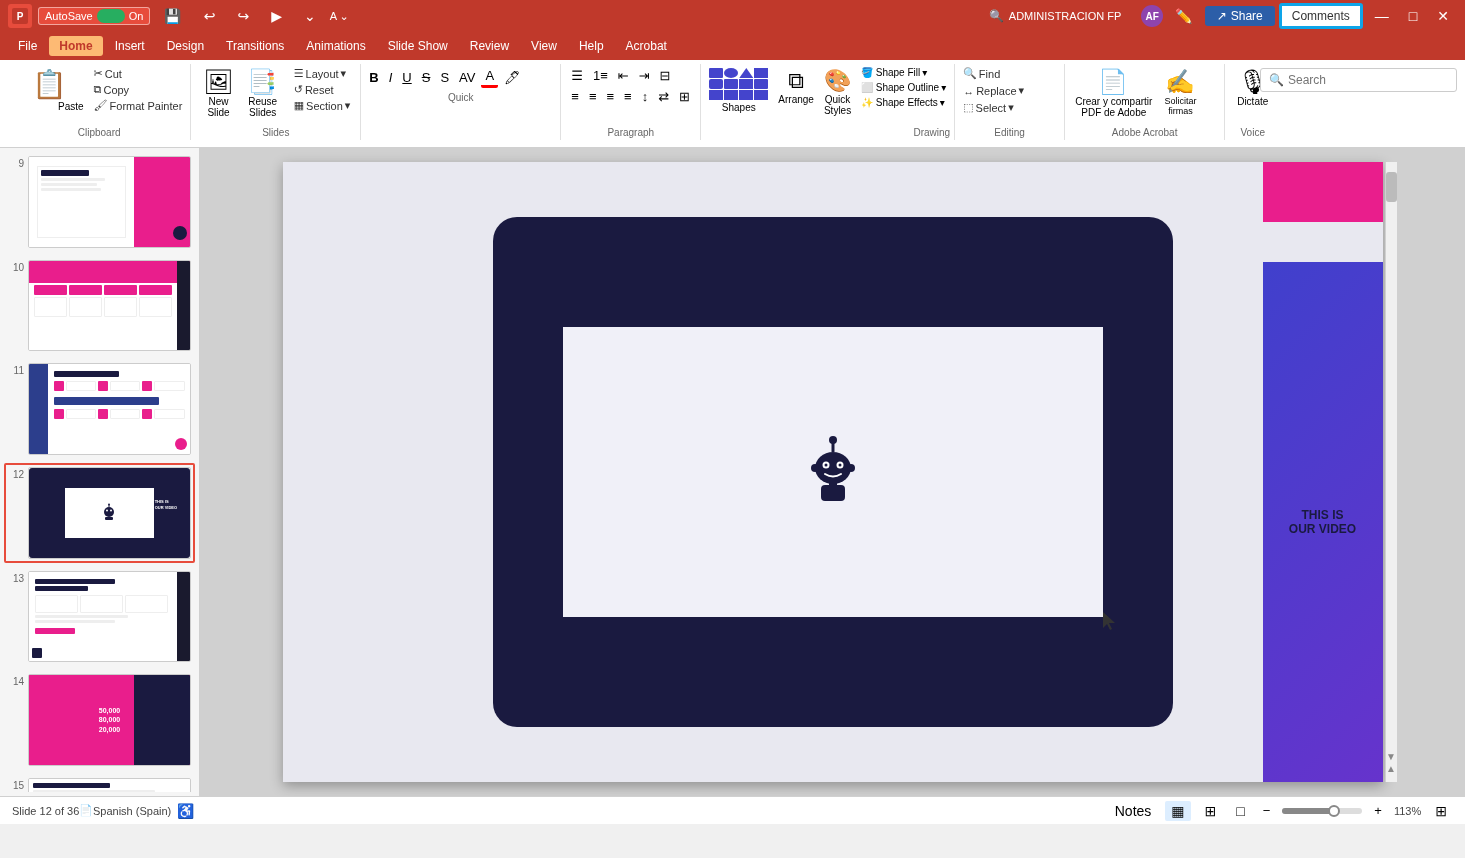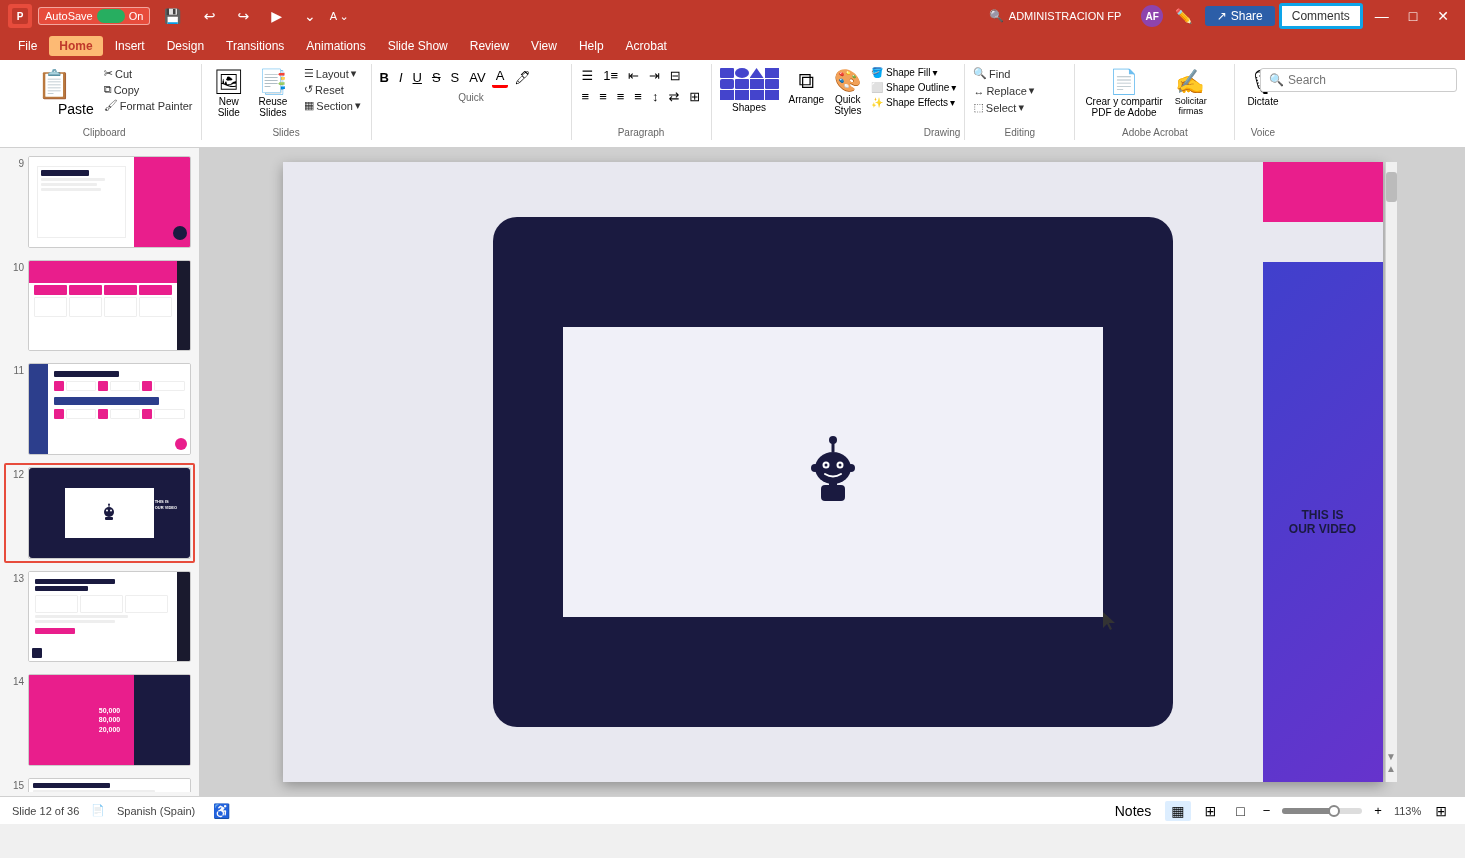--- a/index.html
+++ b/index.html
@@ -264,21 +264,21 @@
       height: 28px;
       background: white;
       border-top: 1px solid #d0d0d0;
       display: flex;
       align-items: center;
       justify-content: space-between;
       padding: 0 12px;
       font-size: 11px;
       color: #444;
     }
-    .status-left { display: flex; align-items: center; gap: 12px; }
+    .status-left { display: flex; align-items: center; }
     .status-right { display: flex; align-items: center; gap: 8px; }
     .zoom-btn { cursor: pointer; padding: 2px 4px; border: none; background: transparent; font-size: 13px; }
     .view-btn { cursor: pointer; padding: 2px 6px; border: none; background: transparent; font-size: 14px; border-radius: 2px; }
     .view-btn.active { background: #ddeeff; }
 
     
     .drawing-group {
       display: flex;
       flex-direction: column;
       height: 76px;
@@ -390,21 +390,21 @@
 
 </div>
 
 <div class="ribbon" style="position:relative;">
 
   <div class="clipboard-section">
     <div style="display:flex;flex-direction:column;align-items:center;flex:1;">
       <div class="ribbon-section-top" style="flex:1;display:flex;">
         <div style="display:flex;flex-direction:column;align-items:center;cursor:pointer;padding:2px 4px;border-radius:3px;">
           <span style="font-size:28px;">📋</span>
-          <span style="font-size:14px;padding-left:42px;">Paste</span>
+          <span style="font-size:10px;padding-left:42px;">Paste</span>
         </div>
         <div class="small-btns-col">
           <button class="ribbon-small-btn">✂ <span>Cut</span></button>
           <button class="ribbon-small-btn">⧉ <span>Copy</span></button>
           <button class="ribbon-small-btn">🖌 <span>Format Painter</span></button>
         </div>
       </div>
       <div class="ribbon-section-label">Clipboard</div>
     </div>
   </div>

